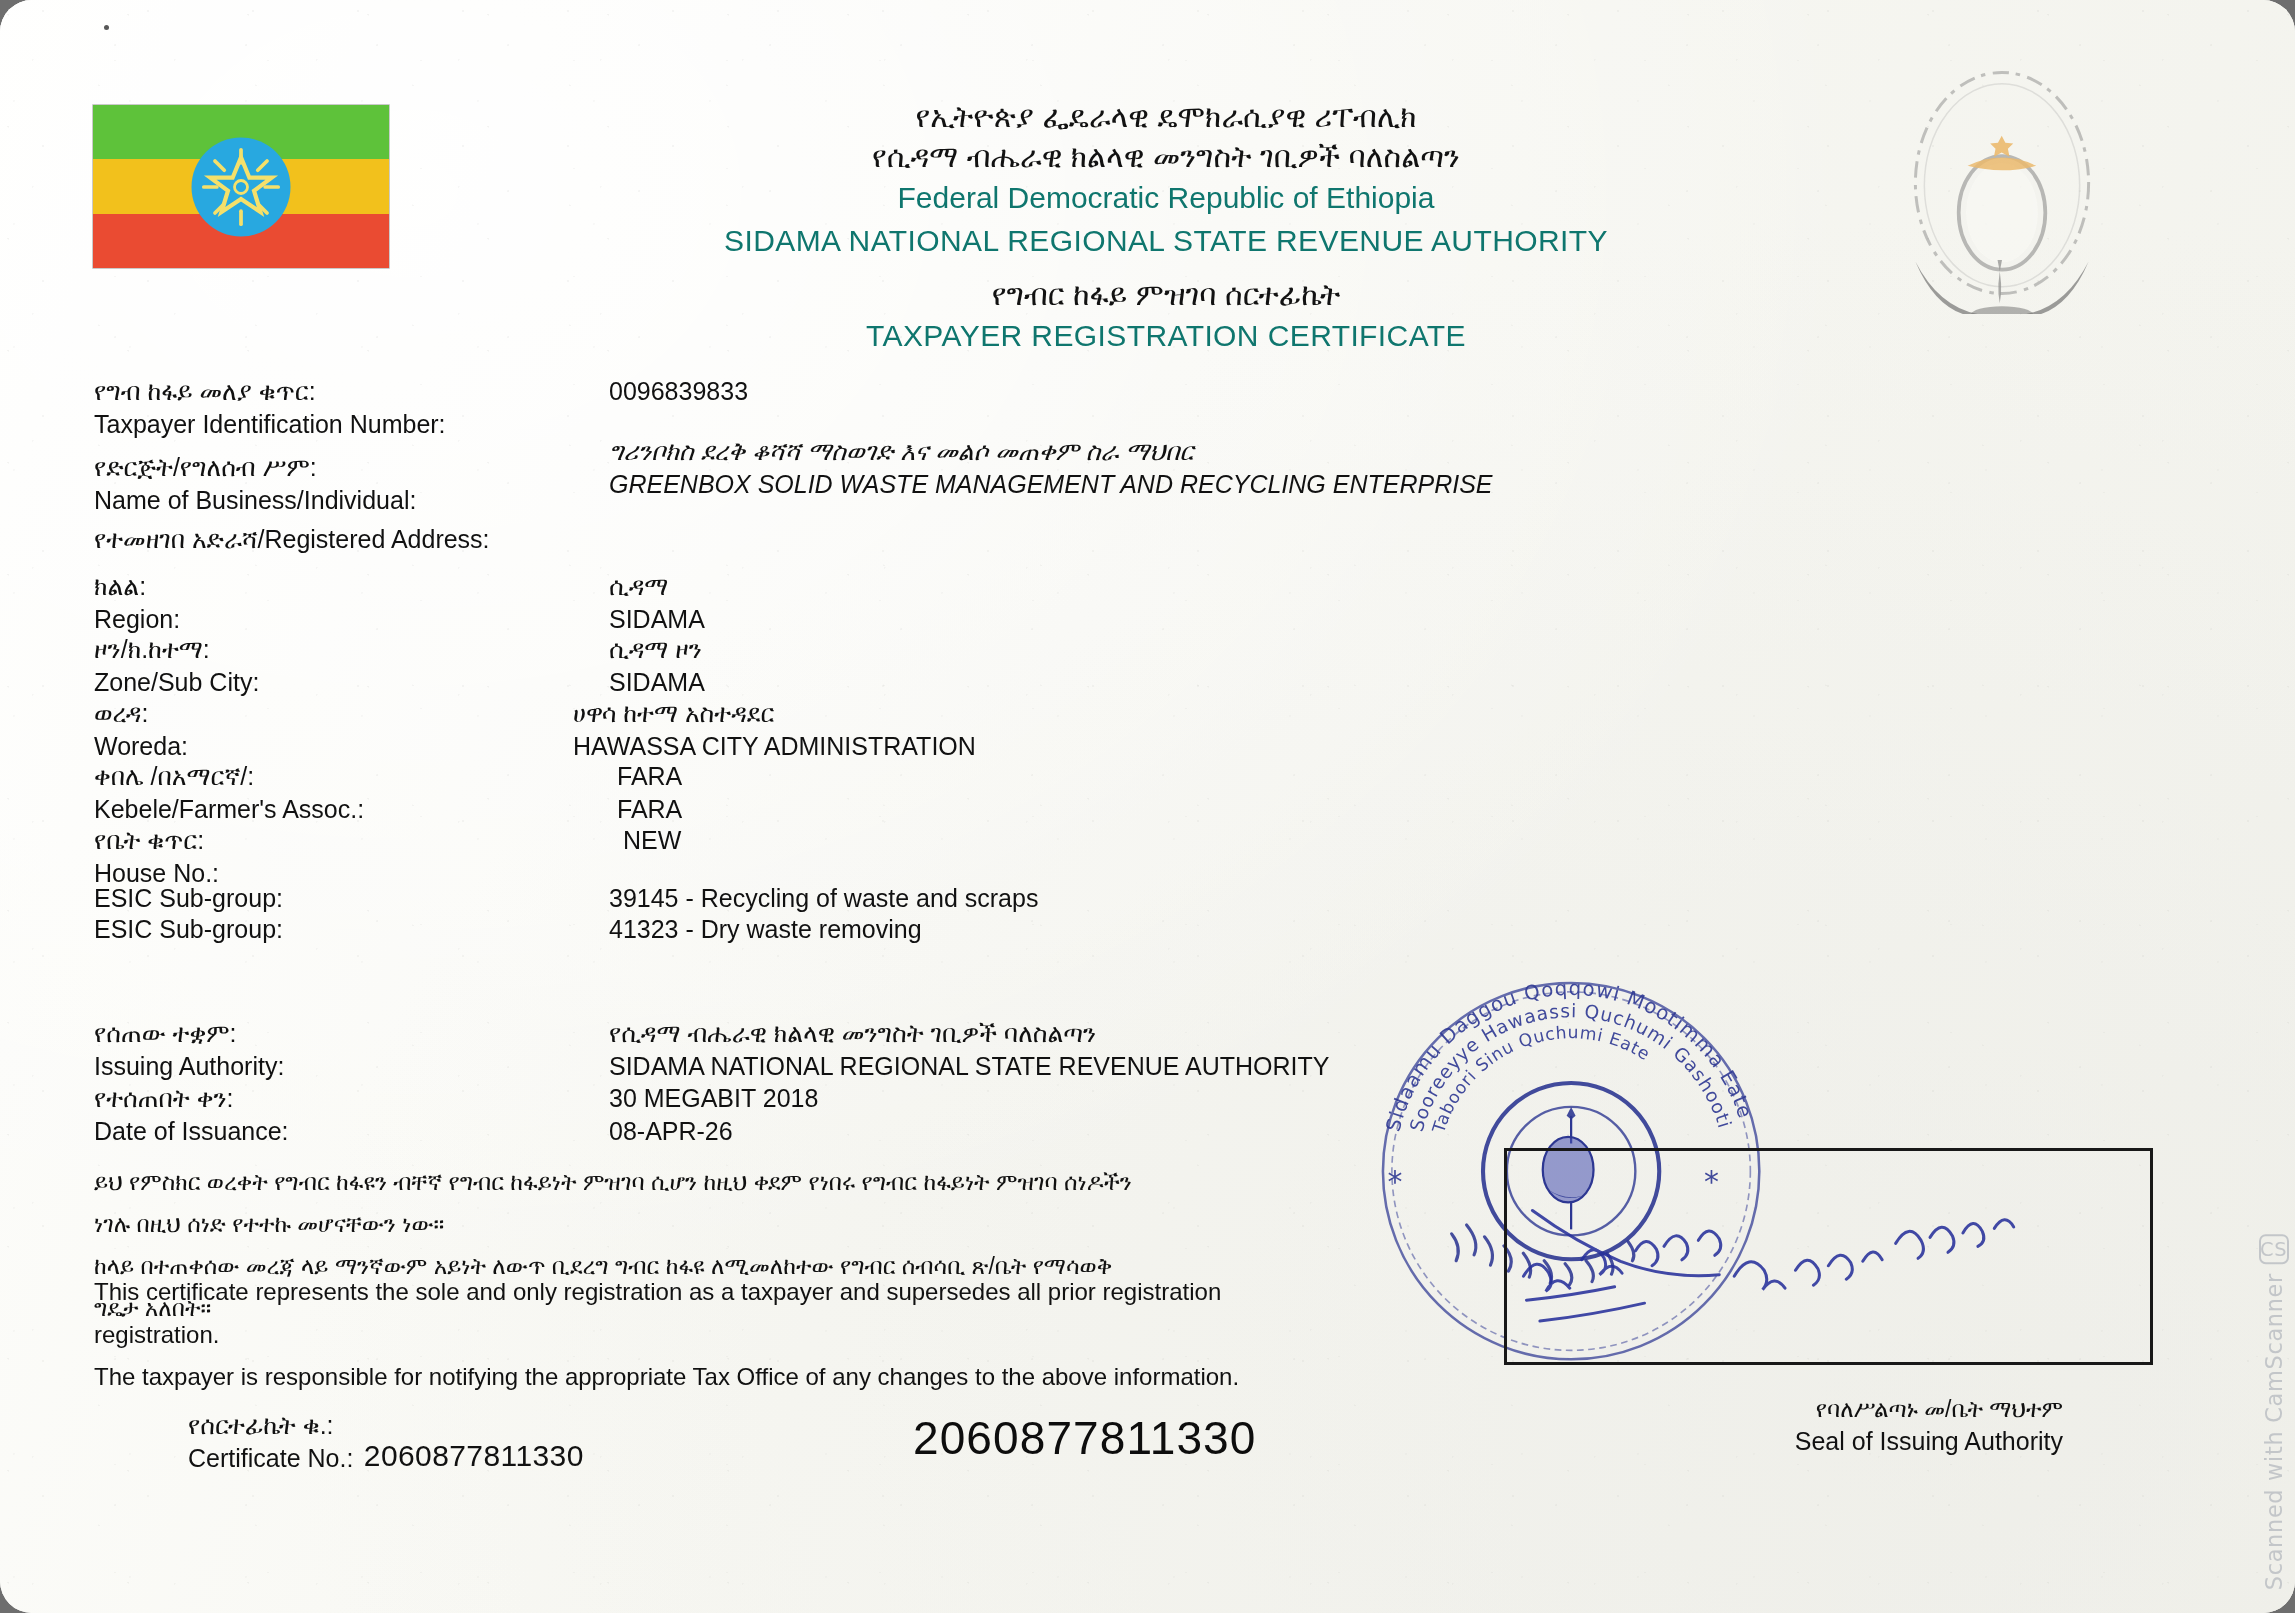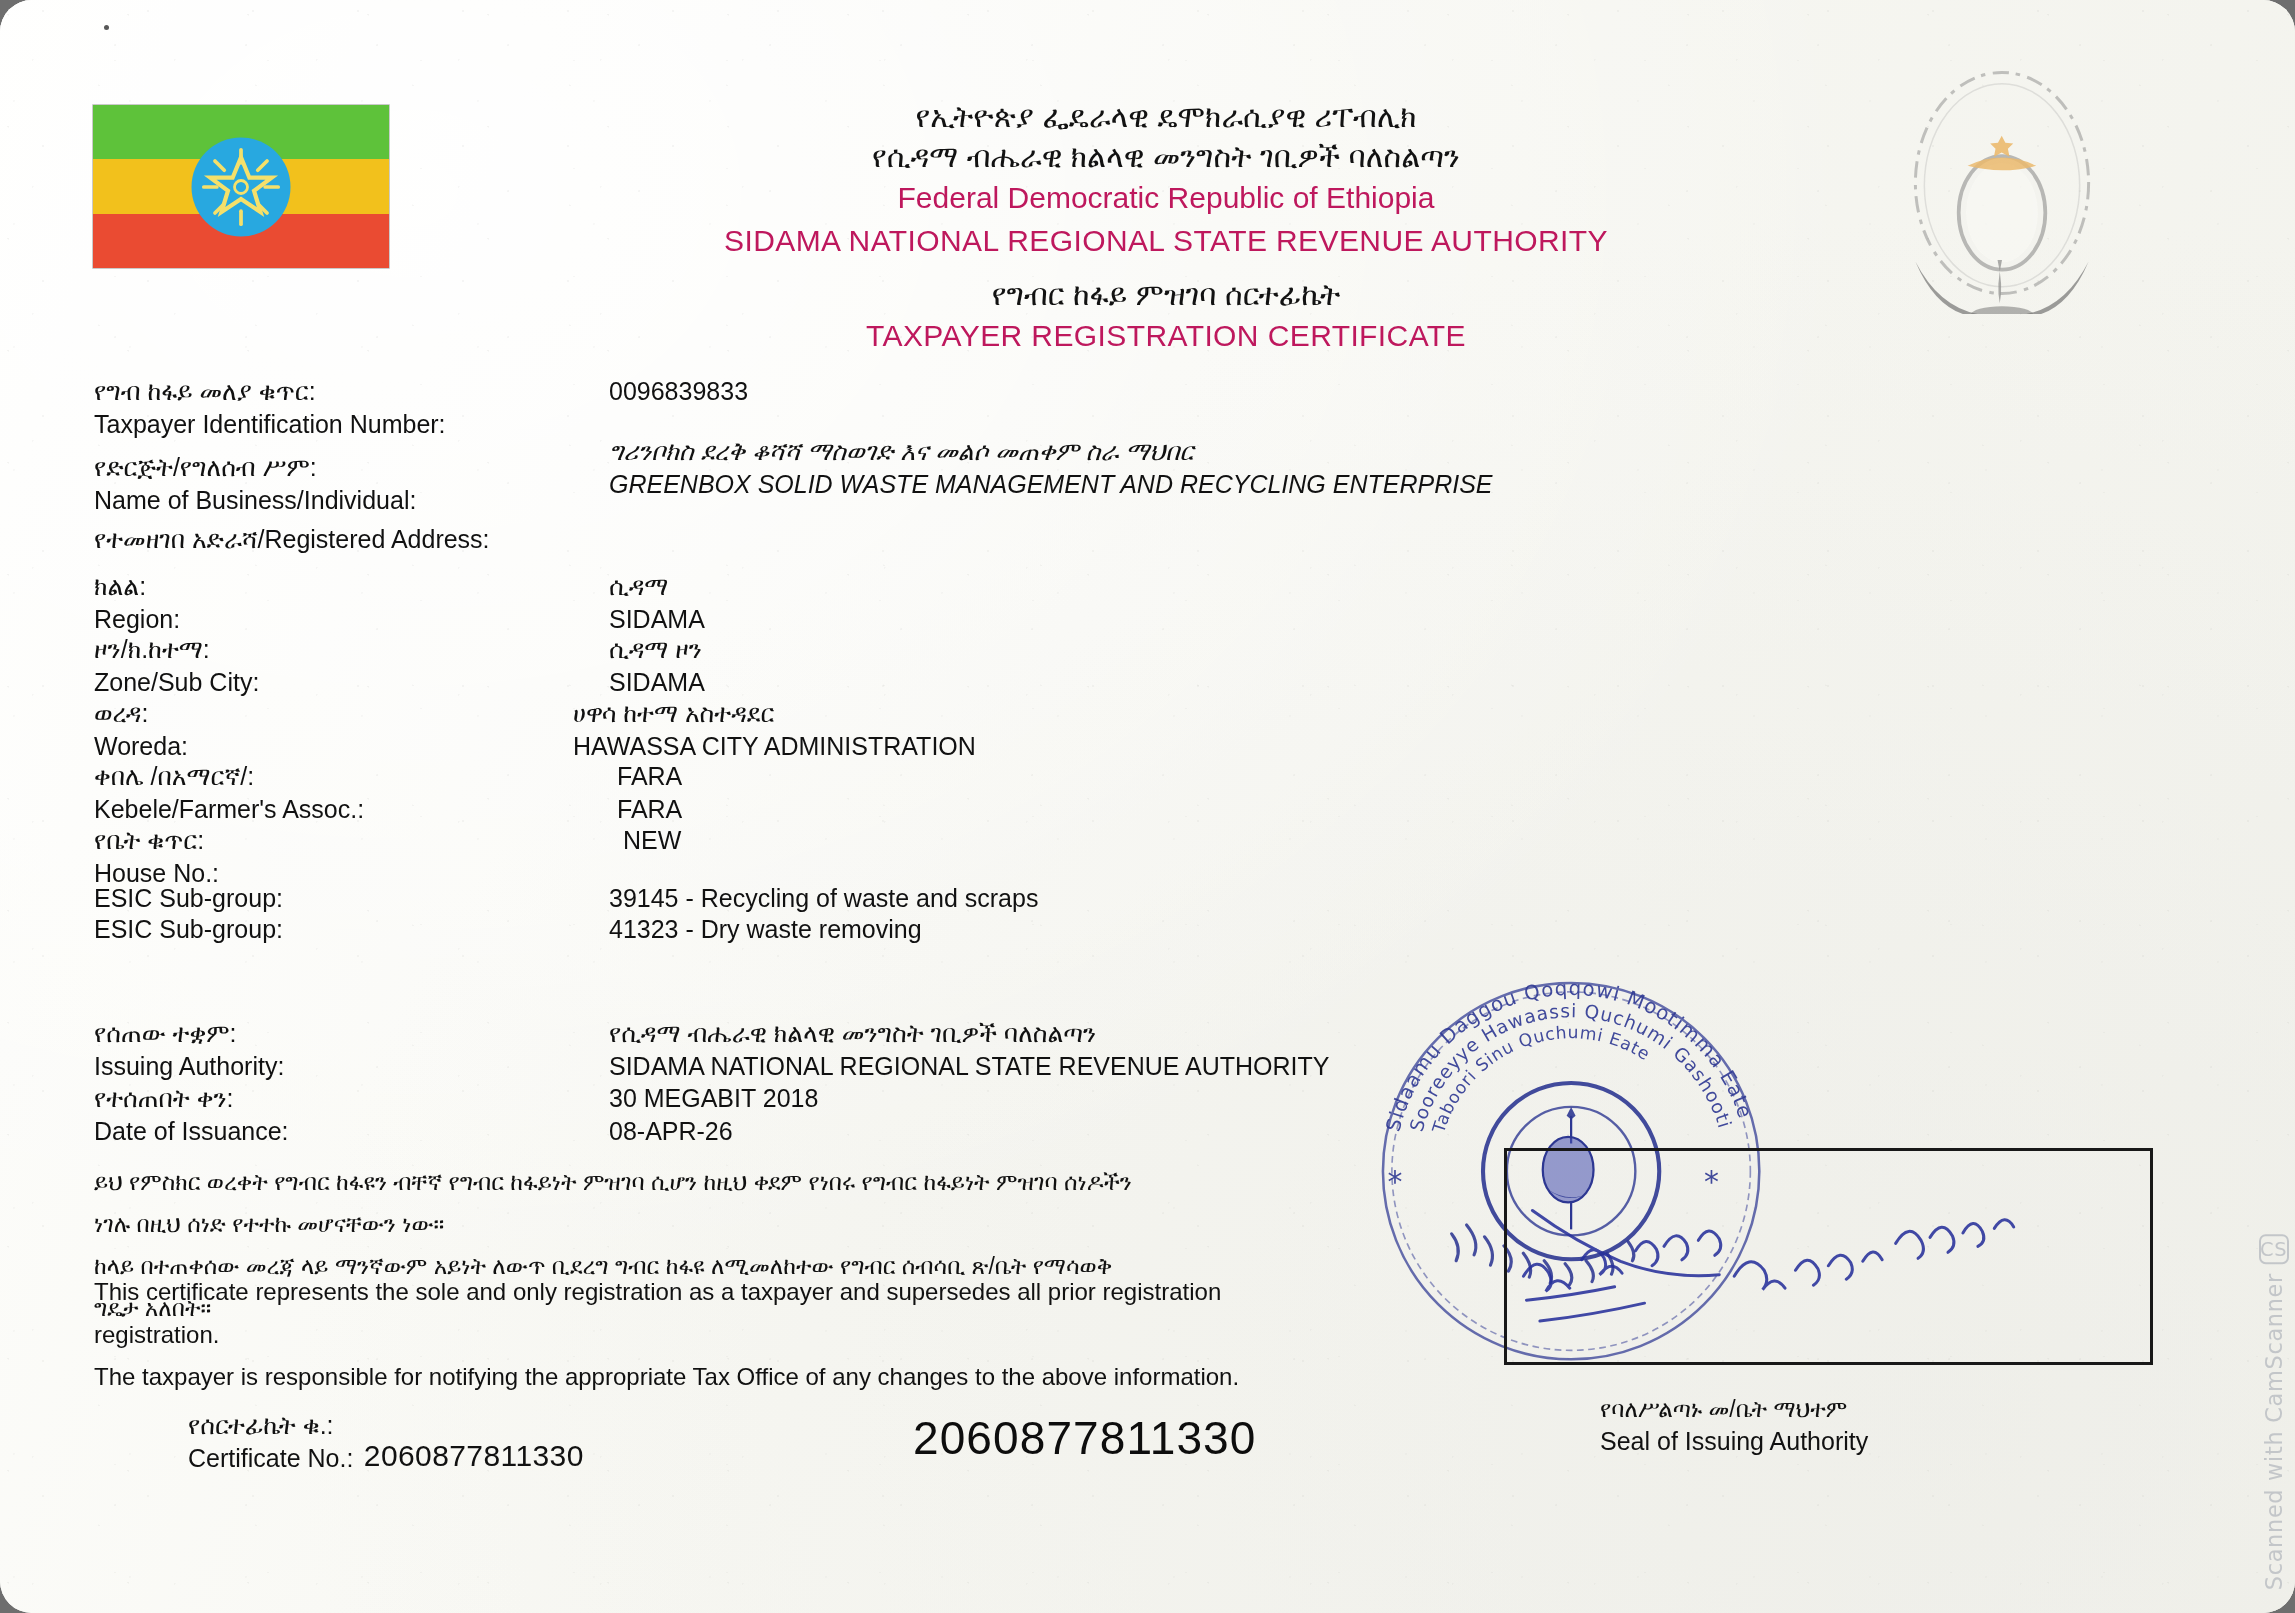--- a/index.html
+++ b/index.html
@@ -48,39 +48,39 @@
   #flag .disc{position:absolute;left:50%;top:50%;transform:translate(-50%,-50%);
     width:99px;height:99px;border-radius:50%;background:#28a8e0;}
   #flag .starsvg{position:absolute;left:50%;top:50%;transform:translate(-50%,-50%);width:93px;height:93px;}
 
   
   #emblem{position:absolute;left:1890px;top:52px;width:224px;height:262px;opacity:.72;}
 
   
   #header-block{position:absolute;left:583px;top:97px;width:1166px;text-align:center;}
   .hdr-am{font-size:30px;line-height:1.34;letter-spacing:0.1px;color:#121212;font-weight:400;}
-  .hdr-en{font-size:30px;line-height:1.42;color:#be185d;}
+  .hdr-en{font-size:30px;line-height:1.42;color:#0f766e;}
   .hdr-en.caps{font-size:30px;letter-spacing:0.4px;}
   .hdr-sp{height:12px;}
 
   
   .row{position:absolute;display:flex;}
   .lbl{width:501px;}
   .am,.en{display:block;white-space:nowrap;}
   .am{font-size:25px;line-height:1.30;}
   .en{font-size:25px;line-height:1.30;}
   .valcol{position:absolute;}
 
   
   #para-am{position:absolute;left:94px;top:1162px;width:1331px;font-size:23px;line-height:1.82;}
   #para-en{position:absolute;left:94px;top:1271px;width:1338px;font-size:24px;line-height:1.78;}
   #cert-left-wrap{position:absolute;left:188px;top:1409px;display:flex;align-items:flex-end;}
   #cert-no-inline{font-size:30px;margin-left:10.5px;padding-bottom:1.5px;letter-spacing:0.4px;}
   #cert-no-big{position:absolute;left:913px;top:1411px;font-size:46px;letter-spacing:1.1px;color:#0d0d0d;}
-  #seal-caption{position:absolute;left:1600px;top:1395px;width:463px;text-align:left;}
+  #seal-caption{position:absolute;left:1600px;top:1395px;width:463px;text-align:right;}
   #seal-caption .am{font-size:23px;line-height:1.3;}
   #seal-caption .en{font-size:25px;line-height:1.3;}
 
   
   #sig-box{position:absolute;left:1504px;top:1148px;width:649px;height:217px;border:3px solid #181818;}
 
   
   #seal{position:absolute;left:1368px;top:968px;width:407px;height:407px;opacity:.93;}
   
   #handwriting{position:absolute;left:1510px;top:1188px;width:568px;height:172px;opacity:.95;}

